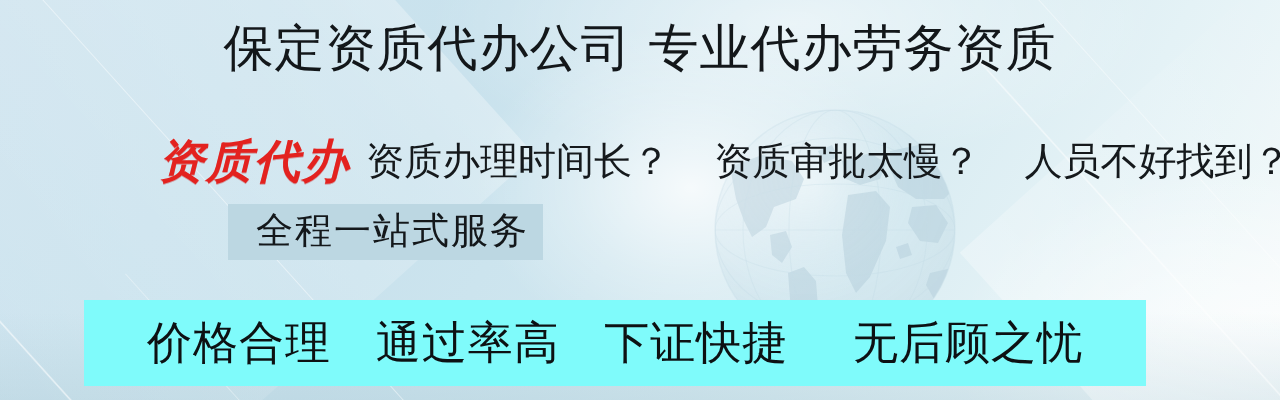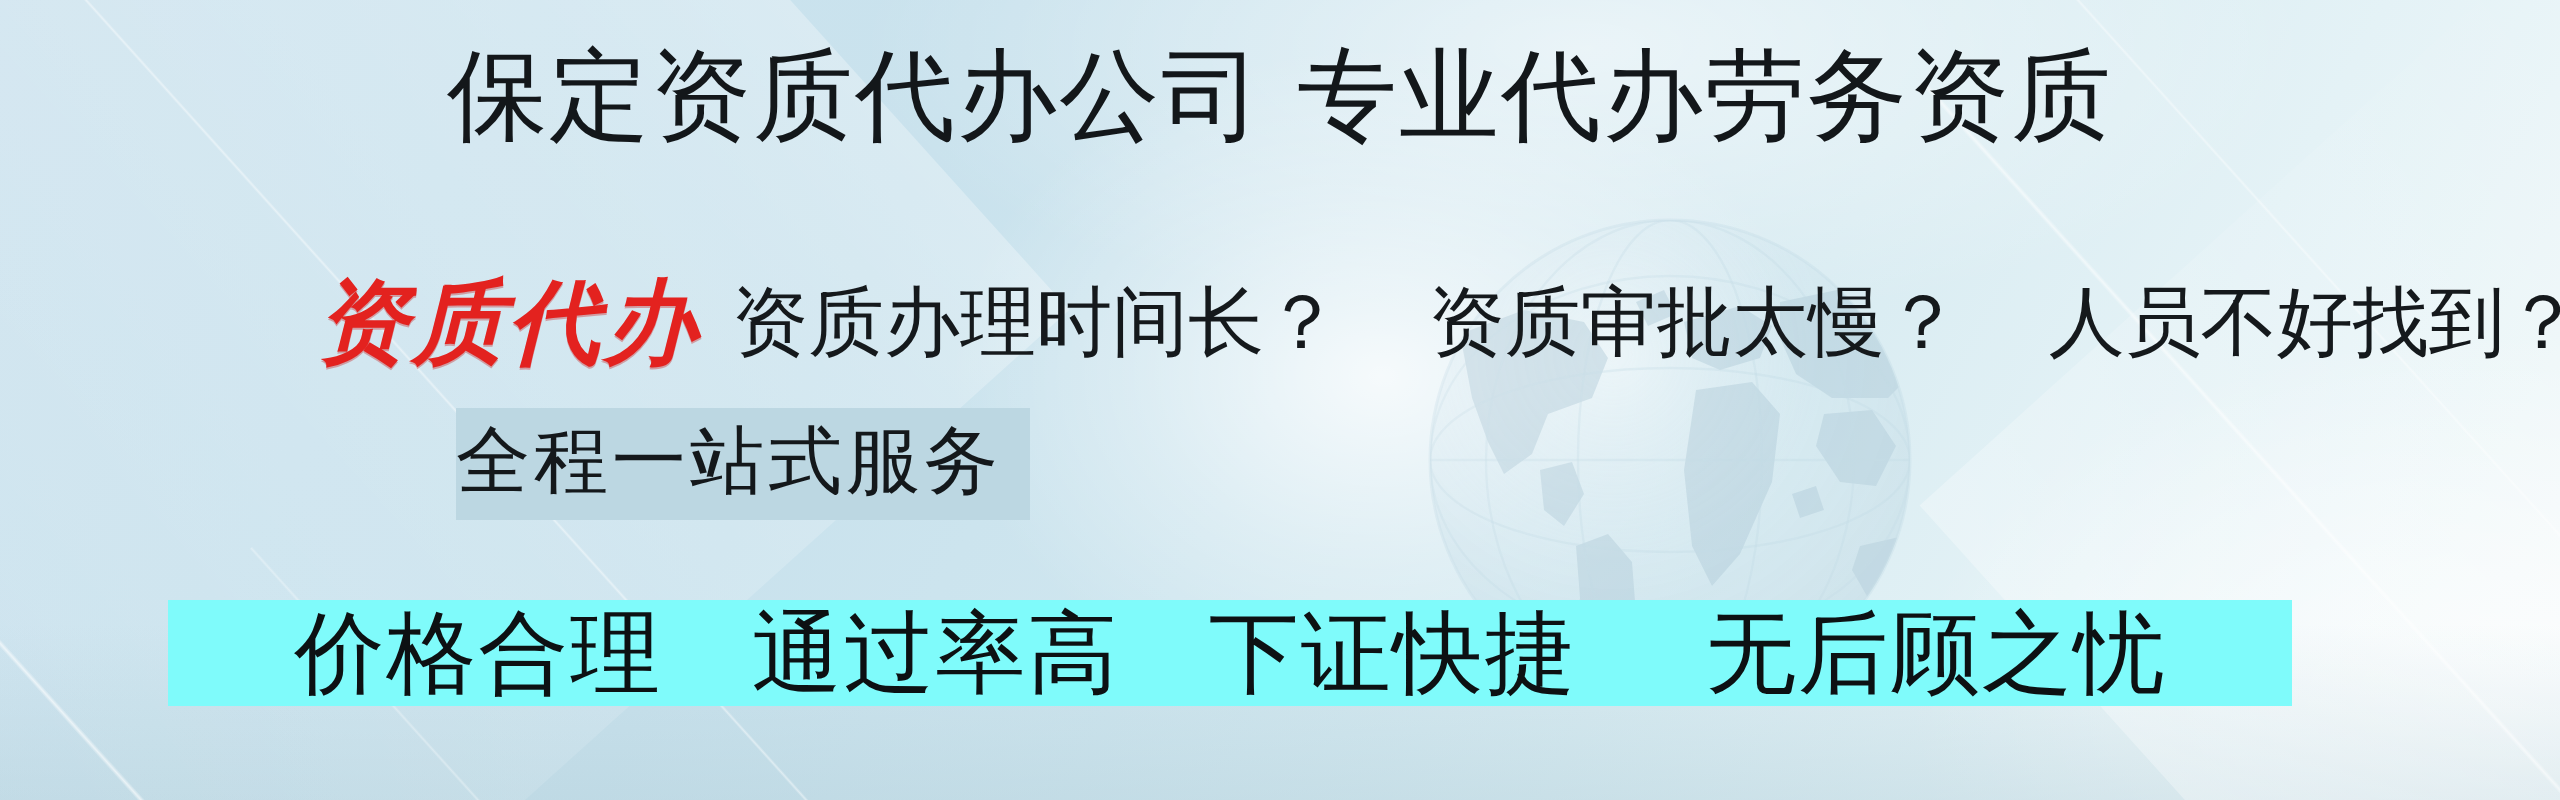--- a/index.html
+++ b/index.html
@@ -138,36 +138,36 @@
     color: #15191c;
     letter-spacing: 0px;
     font-family: "DejaVu Sans", "Liberation Sans", sans-serif;
   }
   .question .gap { display: inline-block; width: 20px; }
 
   .service-box {
     position: absolute;
     left: 228px;
     top: 204px;
-    padding: 5px 14px 7px 0;
+    padding: 5px 14px 7px 28px;
     background: #bcd7e2;
     font-size: 37px;
     line-height: 44px;
     color: #14181b;
     letter-spacing: 2px;
     white-space: nowrap;
     font-family: "DejaVu Sans", "Liberation Sans", sans-serif;
   }
 
   .feature-band {
     position: absolute;
     left: 84px;
     top: 300px;
     width: 1062px;
-    height: 53px;
+    height: 86px;
     background: #7ffbfb;
     display: flex;
     align-items: center;
     justify-content: center;
   }
   .feature-text {
     font-size: 45px;
     line-height: 52px;
     color: #0d1113;
     letter-spacing: 1px;

